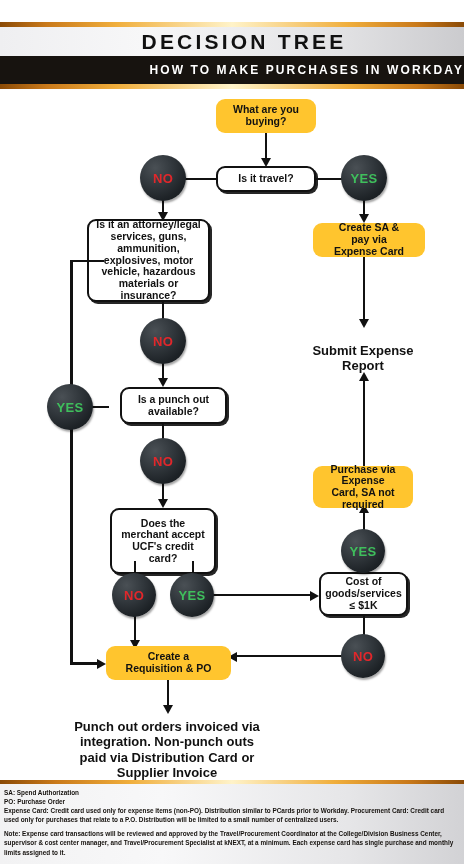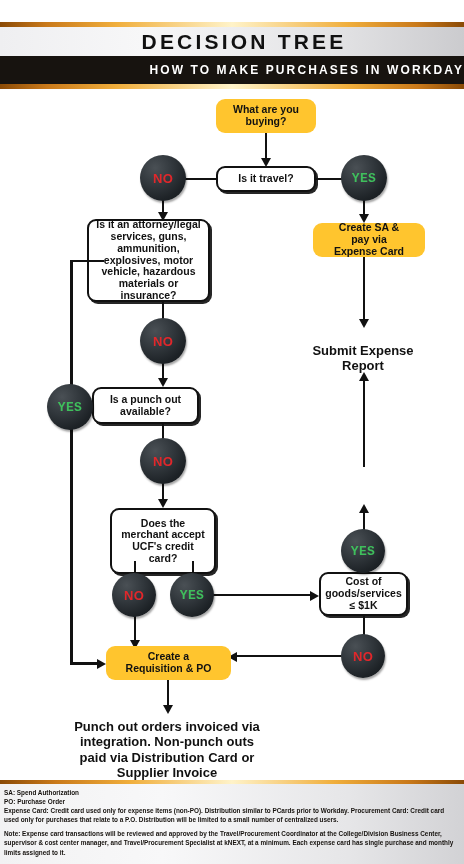--- a/index.html
+++ b/index.html
@@ -62,21 +62,21 @@
 
   
   .circle{
     position:absolute;border-radius:50%;
     background:radial-gradient(circle at 33% 28%, #4a5055 0%, #32383d 38%, #1d2226 72%, #15191c 100%);
     display:flex;align-items:center;justify-content:center;
     font-weight:bold;font-size:13px;letter-spacing:0.3px;
     box-shadow:1px 2px 2px rgba(0,0,0,0.35);
     z-index:5;
   }
-  .c-yes{color:#3FBF5C;font-family:Liberation Mono, monospace;}
+  .c-yes{color:#3FBF5C;}
   .c-no{color:#E1272B;}
 
   
   .ln{position:absolute;background:#111111;}
   .ln-v{width:2.6px;}
   .ln-h{height:2.6px;}
   .arrow{position:absolute;width:0;height:0;}
   .ar-down{border-left:5.5px solid transparent;border-right:5.5px solid transparent;border-top:9px solid #111111;}
   .ar-up{border-left:5.5px solid transparent;border-right:5.5px solid transparent;border-bottom:9px solid #111111;}
   .ar-left{border-top:5.5px solid transparent;border-bottom:5.5px solid transparent;border-right:9px solid #111111;}
@@ -167,21 +167,21 @@
 
   <div class="ln ln-h" style="left:91px;top:315.7px;width:18px;"></div>
 
   <div class="ln ln-v" style="left:161.7px;top:212px;height:18px;"></div>
   <div class="circle c-no" style="left:140px;top:228px;width:46px;height:46px;">
     <span>NO</span>
   </div>
   <div class="ln ln-v" style="left:161.7px;top:272px;height:18px;"></div>
   <div class="arrow ar-down" style="left:157.5px;top:288px;"></div>
 
-  <div class="node box-white" style="left:92px;top:297px;width:107px;height:37px;">
+  <div class="node box-white" style="left:120px;top:297px;width:107px;height:37px;">
     <span>Is a punch out available?</span>
   </div>
 
   <div class="ln ln-v" style="left:161.7px;top:334px;height:16px;"></div>
   <div class="circle c-no" style="left:140px;top:348px;width:46px;height:46px;">
     <span>NO</span>
   </div>
   <div class="ln ln-v" style="left:161.7px;top:392px;height:19px;"></div>
   <div class="arrow ar-down" style="left:157.5px;top:409px;"></div>
 
@@ -207,20 +207,23 @@
     <span>Cost of goods/services ≤ $1K</span>
   </div>
 
   <div class="ln ln-v" style="left:362.7px;top:461px;height:22px;"></div>
   <div class="circle c-yes" style="left:341px;top:439px;width:44px;height:44px;">
     <span>YES</span>
   </div>
   <div class="ln ln-v" style="left:362.7px;top:420px;height:20px;"></div>
   <div class="arrow ar-up" style="left:358.5px;top:414px;"></div>
 
+  <div class="node box-gold" style="left:313px;top:376px;width:100px;height:42px;">
+    <span>Purchase via Expense Card, SA not required</span>
+  </div>
 
   <div class="ln ln-v" style="left:362.7px;top:526px;height:20px;"></div>
   <div class="circle c-no" style="left:341px;top:544px;width:44px;height:44px;">
     <span>NO</span>
   </div>
   <div class="ln ln-h" style="left:236px;top:564.7px;width:108px;"></div>
   <div class="arrow ar-left" style="left:228px;top:561.5px;"></div>
 
   <div class="node box-gold" style="left:106px;top:556px;width:125px;height:34px;">
     <span>Create a Requisition &amp; PO</span>

